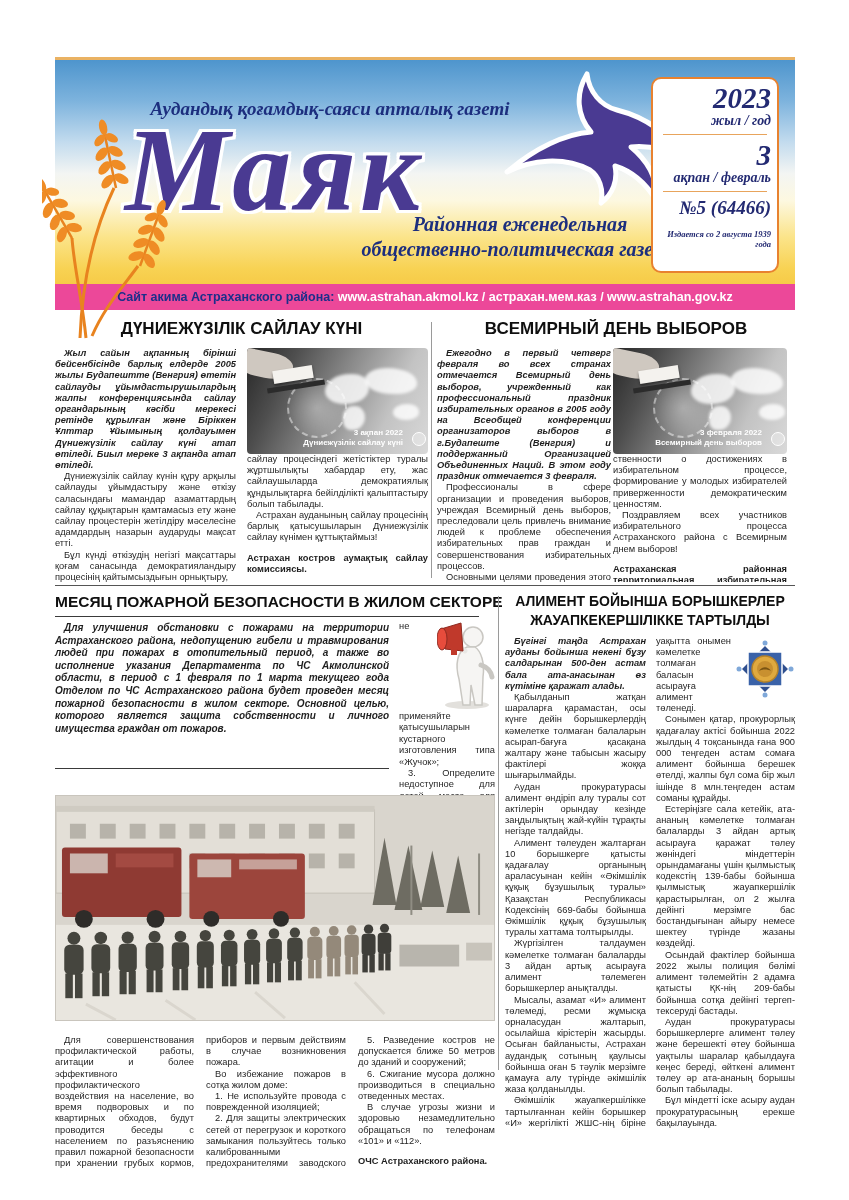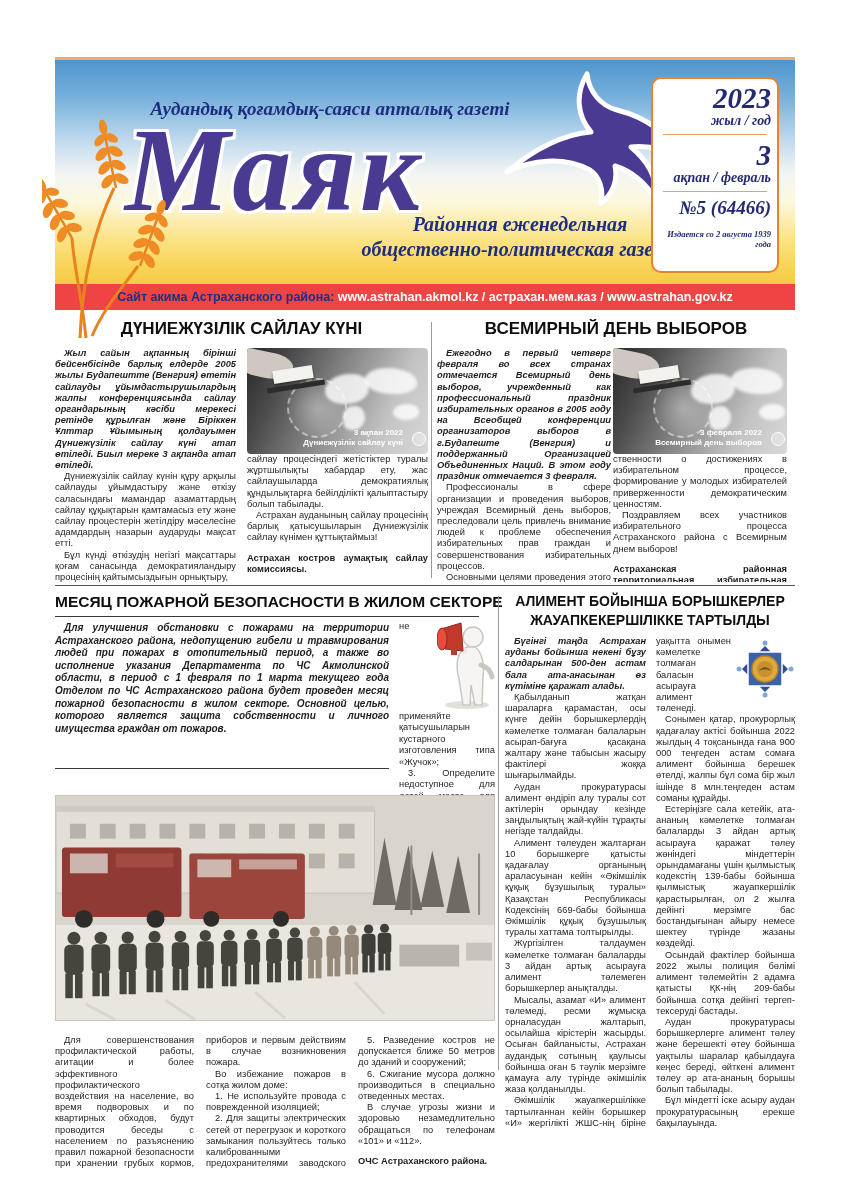--- a/index.html
+++ b/index.html
@@ -25,21 +25,21 @@
   .eagle{position:absolute;left:440px;top:8px;}
   .infobox{position:absolute;left:596px;top:17px;width:128px;height:196px;
     background:#fff;border:2px solid #e8822f;border-radius:10px;text-align:right;
     font-family:"Liberation Serif",serif;font-weight:bold;font-style:italic;color:#232a72;
     padding:4px 6px;box-sizing:border-box;}
   .infobox .big{font-size:29px;line-height:30px;}
   .infobox .lbl{font-size:14px;line-height:16px;}
   .infobox hr{border:none;border-top:1px solid #e8a45c;margin:5px 4px;}
   .infobox .issue{font-size:19px;line-height:22px;margin-top:2px;}
   .infobox .since{font-size:8.5px;line-height:10px;margin-top:10px;}
-  .banner{position:absolute;left:55px;top:284px;width:740px;height:26px;background:#ef4444;
+  .banner{position:absolute;left:55px;top:284px;width:740px;height:26px;background:#ec4899;
     text-align:center;line-height:26px;font-size:12.5px;}
   .banner .blabel{color:#1b2f8a;font-weight:bold;}
   .banner .blinks{color:#fff;font-weight:bold;}
   .wheat{position:absolute;left:42px;top:88px;z-index:5;}
 
   
   .article h2{margin:0;text-align:center;font-weight:bold;color:#0f0f0f;}
   .article p{margin:0;font-size:9.3px;line-height:11.2px;text-align:justify;
              text-indent:9px;color:#1f1f1f;}
   .article p.cont{text-indent:0;}

